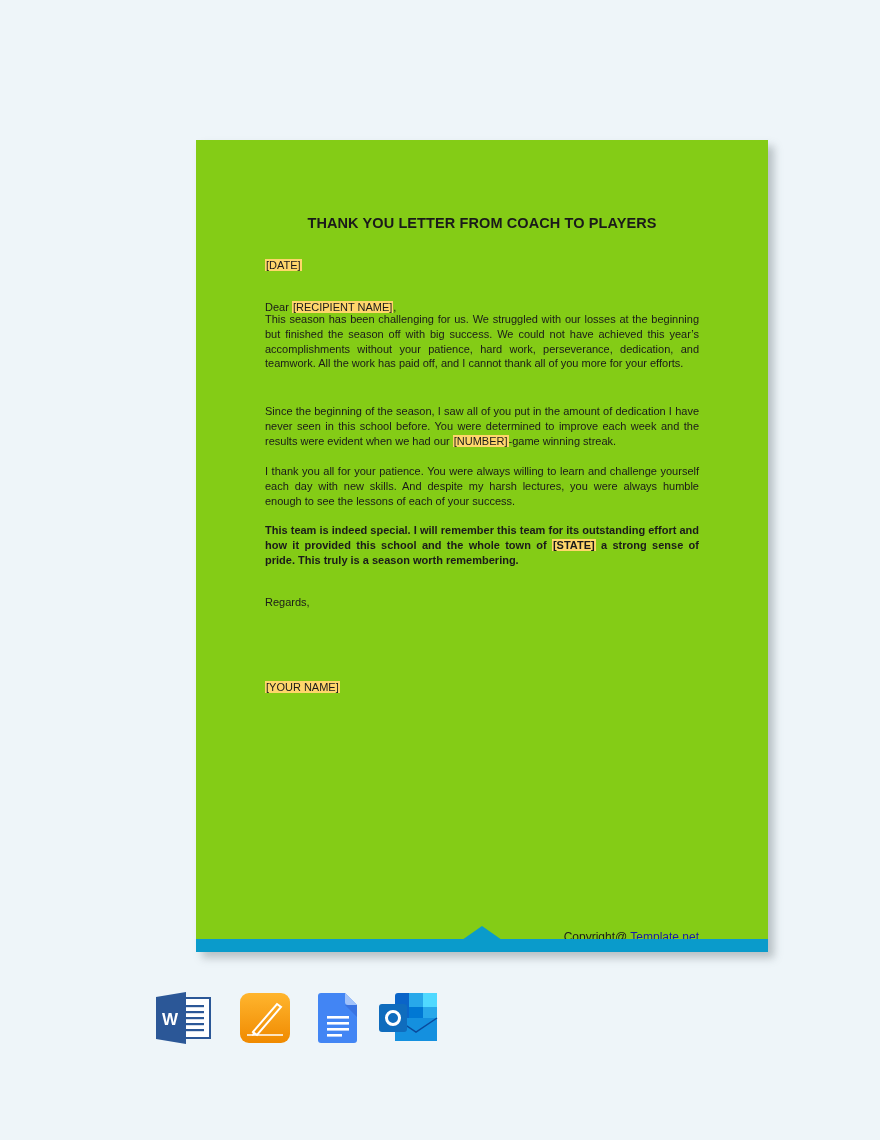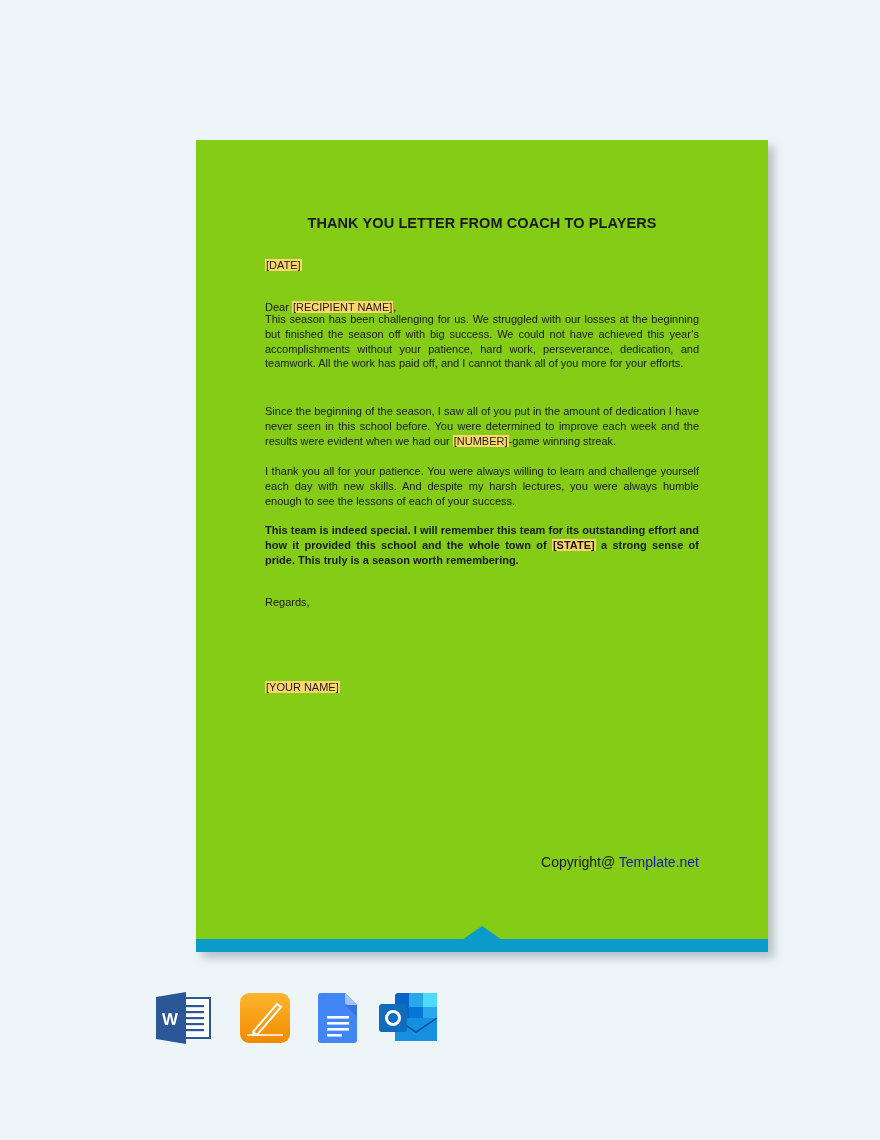--- a/index.html
+++ b/index.html
@@ -34,22 +34,22 @@
     line-height:14.8px;
     color:#1a1a1a;
     text-align:justify;
   }
   .hl {
     background:#ffd66b;
     padding:0 1px;
   }
   .footer-copy {
     position:absolute;
-    right:69px; top:714px;
-    font-size:14px;
+    right:69px; top:790px;
+    font-size:12px;
     color:#1a1a1a;
   }
   .footer-copy .link { color:#1a1aa6; }
   .band {
     position:absolute;
     left:0; right:0; bottom:0;
     height:13px;
     background:#0a9bcb;
   }
   .band-notch {

